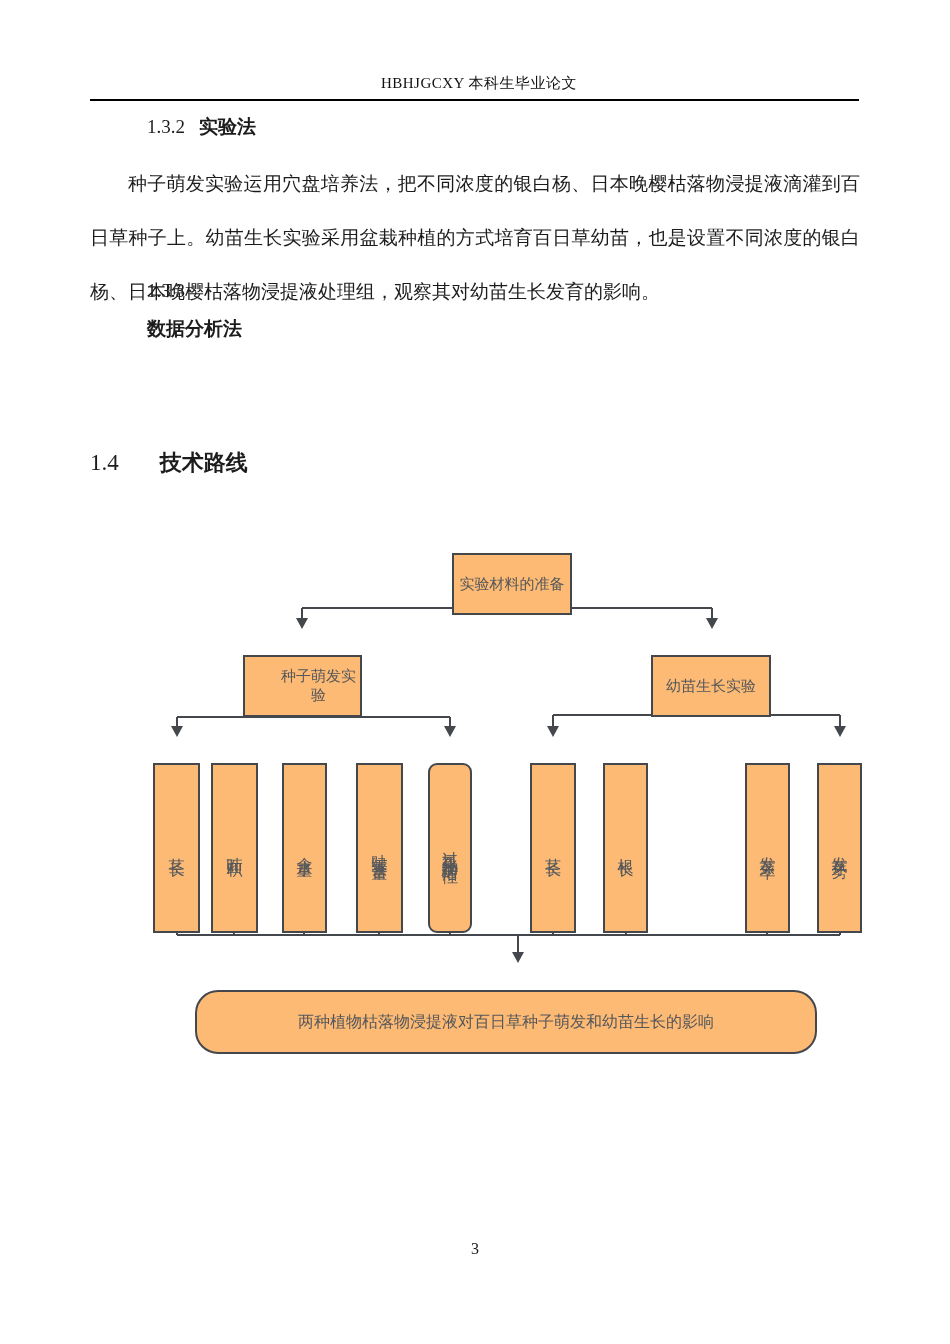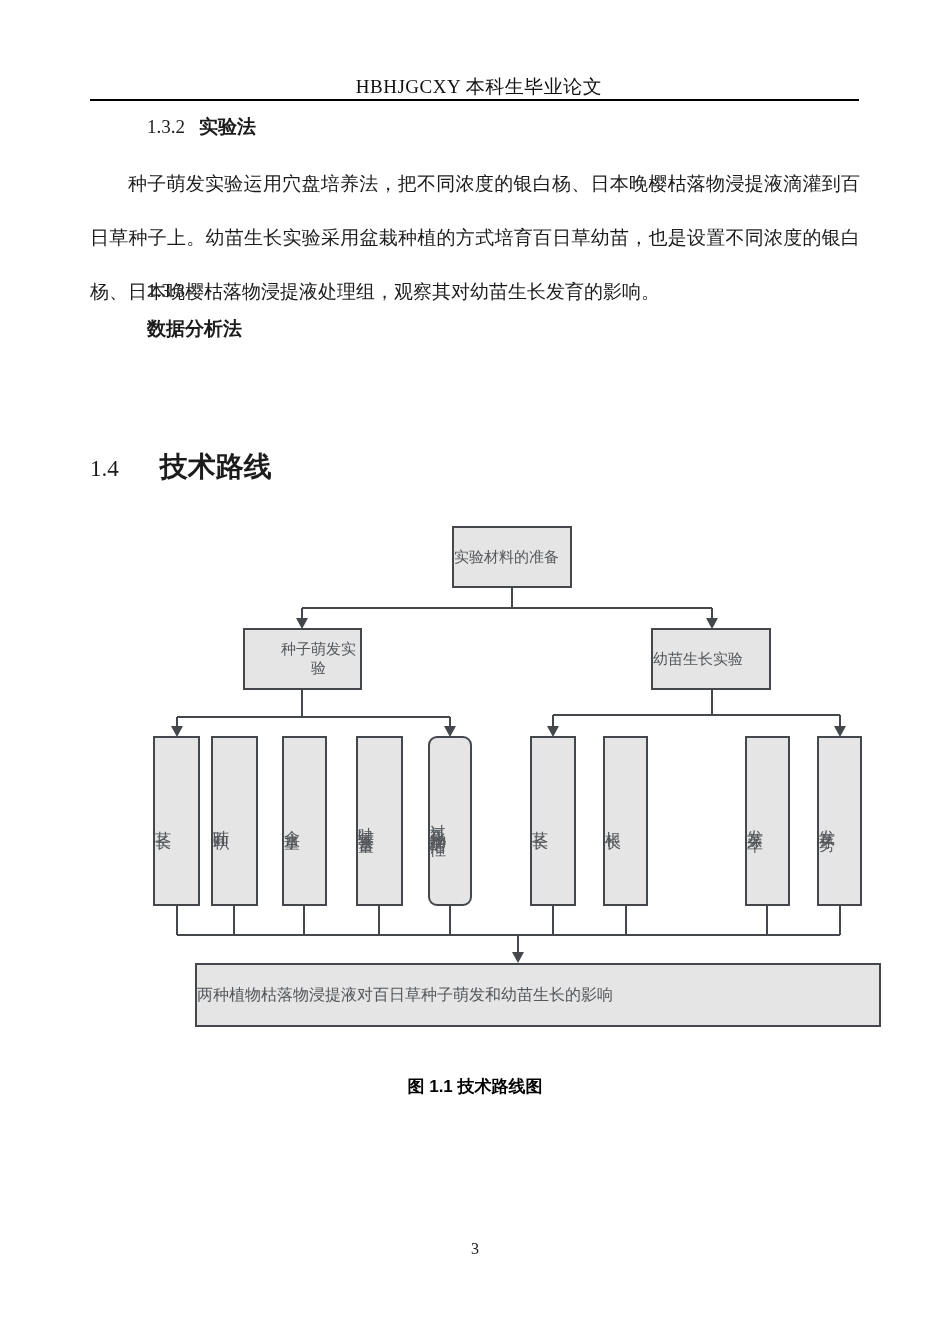--- a/index.html
+++ b/index.html
@@ -5,65 +5,65 @@
   :root { --line-color:#44474b; --box-text:#54575b; --ink:#1c1c1c; }
   html,body { margin:0; padding:0; background:#fff; }
   .page {
     position:relative; width:950px; height:1344px; margin:0 auto;
     background:#fff; overflow:hidden;
     font-family:"Liberation Serif", serif; color:var(--ink);
   }
   .abs { position:absolute; }
   .header-title {
     top:74px; left:8px; right:0; text-align:center;
-    font-size:19px; letter-spacing:0.5px; color:#111;
+    font-size:15px; letter-spacing:0.5px; color:#111;
   }
   .header-rule { top:99px; left:90px; width:769px; height:2px; background:#000; }
   .h3 { display:flex; align-items:baseline; gap:14px;justify-content:space-between; }
   .h3 .hnum { font-family:"Liberation Serif", serif; font-size:19px; font-weight:400; }
   .h3 .htitle { font-family:"Liberation Sans", sans-serif; font-size:19px; font-weight:700; }
   .h3-132 { top:114px; left:147px; }
   .h3-133 { top:280px; left:147px;flex-direction:column; }
   .h2 { display:flex; align-items:baseline; gap:41px; top:448px; left:90px; }
   .h2 .hnum { font-size:23px; font-family:"Liberation Serif", serif; }
-  .h2 .htitle { font-family:"Liberation Sans", sans-serif; font-size:28px; font-weight:700; }
+  .h2 .htitle { font-family:"Liberation Sans", sans-serif; font-size:22px; font-weight:700; }
   .body-para {
     left:90px; width:770px; margin:0;
     font-size:19px; line-height:54px; text-align:justify; text-justify:inter-character;
     text-align-last:left; text-indent:2em; color:var(--ink);
   }
   .p1 { top:157px; }
   .p2 { top:317px; }
   .connectors { top:0; left:0; width:950px; height:1344px; pointer-events:none; }
   .connector-line { stroke:var(--line-color); stroke-width:2; fill:none; }
   .arrow { fill:var(--line-color); stroke:none; }
   .dbox {
     position:absolute; box-sizing:border-box; border:2px solid var(--line-color);
-    background:#e5e5e5; display:flex; align-items:center; 
+    background:#fdba74; display:flex; align-items:center; justify-content:center;
     color:var(--box-text); font-family:"Liberation Sans", sans-serif;
-    font-size:15px; text-align:center;
+    font-size:15px; text-align:center;margin-top:27px;
   }
   .root-box   { left:452px; top:526px; width:120px; height:62px; }
   .branch-box-left  { left:243px; top:628px; width:119px; height:62px;padding-left:32px; }
   .branch-box-right { left:651px; top:628px; width:120px; height:62px; }
   .leaf { top:736px; height:170px; }
   .leaf > span {
     writing-mode:vertical-rl; text-orientation:upright;
     font-size:16px; letter-spacing:3px; line-height:1;
   }
   .leaf-1 { left:153px; width:47px; }
   .leaf-2 { left:211px; width:47px; }
   .leaf-3 { left:282px; width:45px; }
   .leaf-4 { left:356px; width:47px; }
   .leaf-5 { left:428px; width:44px; border-radius:9px; }
   .leaf-6 { left:530px; width:46px; }
   .leaf-7 { left:603px; width:45px; }
   .leaf-8 { left:745px; width:45px; }
   .leaf-9 { left:817px; width:45px; }
-  .result-box { left:195px; top:963px; width:686px; height:64px; font-size:16px; }
+  .result-box { left:195px; top:963px; width:622px; height:64px; font-size:16px;border-radius:23px; }
   .caption {
     top:1075px; left:0; right:0; text-align:center;
     font-family:"Liberation Sans", sans-serif; font-size:17px; font-weight:700; color:#000;
   }
   .page-number { top:1240px; left:0; right:0; text-align:center; font-size:16px; }
 </style>
 </head>
 <body>
 
 <div class="page">
@@ -156,16 +156,15 @@
     <span>发芽率</span>
   </div>
   <div class="dbox leaf leaf-9">
     <span>发芽势</span>
   </div>
 
   <div class="dbox result-box">
     <span>两种植物枯落物浸提液对百日草种子萌发和幼苗生长的影响</span>
   </div>
 
-  <div class="abs caption">图 1.1 技术路线图</div>
   <div class="abs page-number">3</div>
 
 </div>
 
 </body></html>

